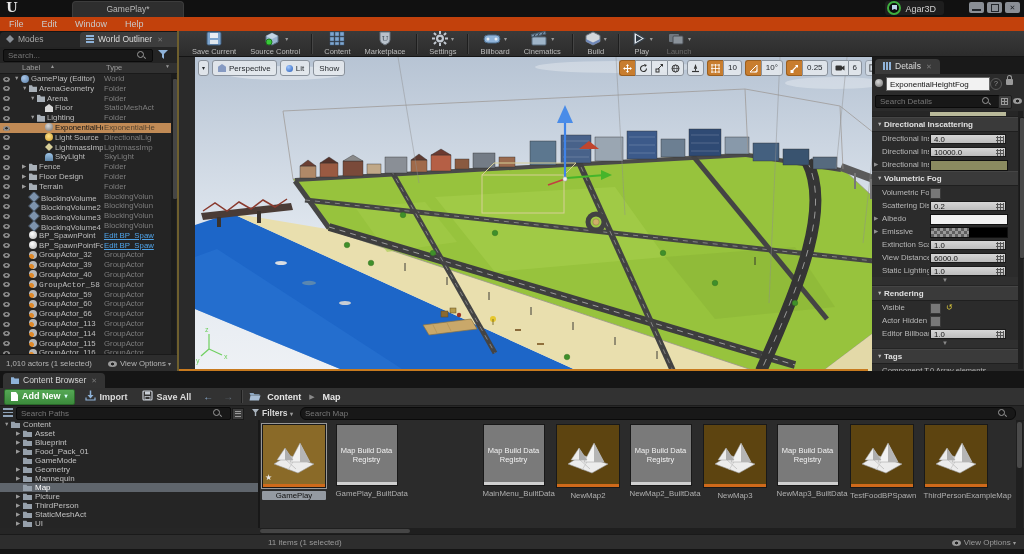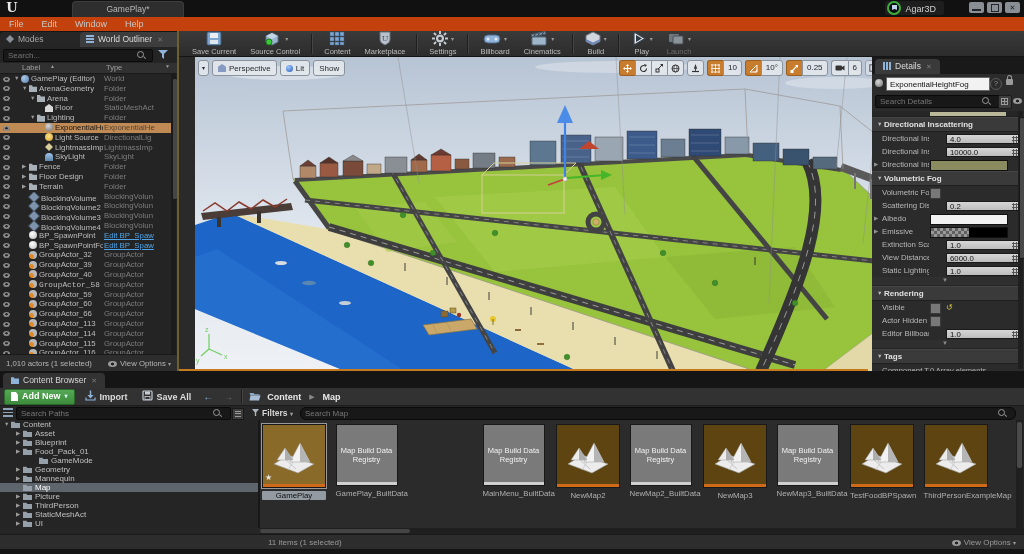--- a/index.html
+++ b/index.html
@@ -124,21 +124,21 @@
         background:repeating-linear-gradient(#9a9a9a 0 1px,transparent 1px 3px),repeating-linear-gradient(90deg,#9a9a9a 0 1px,transparent 1px 3px);}
   #det-sections{position:absolute;left:0;top:54px;width:146px;height:260px;overflow:hidden;}
   .det-sliver{height:5px;background:#262626;border-bottom:1px solid #1f1f1f;position:relative;}
   .det-sliver::after{content:"";position:absolute;left:58px;top:1px;width:76px;height:4px;background:#b9b99a;}
   .det-sec-header{height:13px;background:#3a3a3a;border-top:1px solid #454545;border-bottom:1px solid #1f1f1f;
         line-height:13px;font-size:8px;font-weight:bold;color:#e0e0e0;padding-left:5px;}
   .det-sec-header .exp{color:#bbb;}
   .det-row{position:relative;height:13px;line-height:13px;}
   .det-label{position:absolute;left:10px;width:47px;overflow:hidden;white-space:nowrap;font-size:7.8px;color:#b8b8b8;}
   .det-rowexp{position:absolute;left:2px;top:0;font-size:5.5px;color:#8f8f8f;}
-  .det-field{position:absolute;left:74px;top:1.5px;width:76px;height:10px;background:linear-gradient(#d6d6d6,#bdbdbd);
+  .det-field{position:absolute;left:58px;top:1.5px;width:76px;height:10px;background:linear-gradient(#d6d6d6,#bdbdbd);
         border:1px solid #1a1a1a;color:#141414;font-size:7.8px;line-height:10px;padding-left:3px;box-sizing:border-box;}
   .det-handle{position:absolute;right:1px;top:1px;width:8px;height:7px;
         background:radial-gradient(circle,#555 0 1px,transparent 1.2px) 0 0/3px 3px;}
   .det-color{position:absolute;left:58px;top:2px;width:76px;height:9px;border:1px solid #111;}
   .det-color.alpha{background:
         linear-gradient(90deg,rgba(0,0,0,0) 0 50%,#000 50% 100%),
         repeating-conic-gradient(#9a9a9a 0 25%,#5f5f5f 0 50%) 0 0/6px 6px;}
   .det-cb{position:absolute;left:58px;top:2px;width:9px;height:9px;background:#787878;border:1px solid #3a3a3a;}
   .det-reset{position:absolute;left:74px;top:0;color:#d9c63d;font-size:8px;}
   .det-more{height:8px;text-align:center;font-size:6px;color:#8a8a8a;line-height:7px;background:#2f2f2f;border-bottom:1px solid #242424;}
@@ -980,21 +980,21 @@
       </span>
       <input class="search-input" style="left: 300px; top: 1px; width: 706px; border-radius: 6px;" placeholder="Search Map">
       <span class="mag" style="position:absolute;left:998px;top:3px;"></span>
     </div>
     <div class="cb-body">
       <div id="cb-folders">
           <div class="fold-row" style="padding-left: 4px;"><span class="exp">▼</span><span class="fold-icn"></span><span>Content</span></div>
           <div class="fold-row" style="padding-left: 16px;"><span class="exp">▶</span><span class="fold-icn"></span><span>Asset</span></div>
           <div class="fold-row" style="padding-left: 16px;"><span class="exp">▶</span><span class="fold-icn"></span><span>Blueprint</span></div>
           <div class="fold-row" style="padding-left: 16px;"><span class="exp">▶</span><span class="fold-icn"></span><span>Food_Pack_01</span></div>
-          <div class="fold-row" style="padding-left: 32px;"><span class="exp"></span><span class="fold-icn"></span><span>GameMode</span></div>
+          <div class="fold-row" style="padding-left: 16px;"><span class="exp"></span><span class="fold-icn"></span><span>GameMode</span></div>
           <div class="fold-row" style="padding-left: 16px;"><span class="exp">▶</span><span class="fold-icn"></span><span>Geometry</span></div>
           <div class="fold-row" style="padding-left: 16px;"><span class="exp">▶</span><span class="fold-icn"></span><span>Mannequin</span></div>
           <div class="fold-row sel" style="padding-left: 16px;"><span class="exp"></span><span class="fold-icn"></span><span>Map</span></div>
           <div class="fold-row" style="padding-left: 16px;"><span class="exp">▶</span><span class="fold-icn"></span><span>Picture</span></div>
           <div class="fold-row" style="padding-left: 16px;"><span class="exp">▶</span><span class="fold-icn"></span><span>ThirdPerson</span></div>
           <div class="fold-row" style="padding-left: 16px;"><span class="exp">▶</span><span class="fold-icn"></span><span>StaticMeshAct</span></div>
           <div class="fold-row" style="padding-left: 16px;"><span class="exp">▶</span><span class="fold-icn"></span><span>UI</span></div>
         </div>
       <div class="cb-split"></div>
       <div id="cb-assets">

